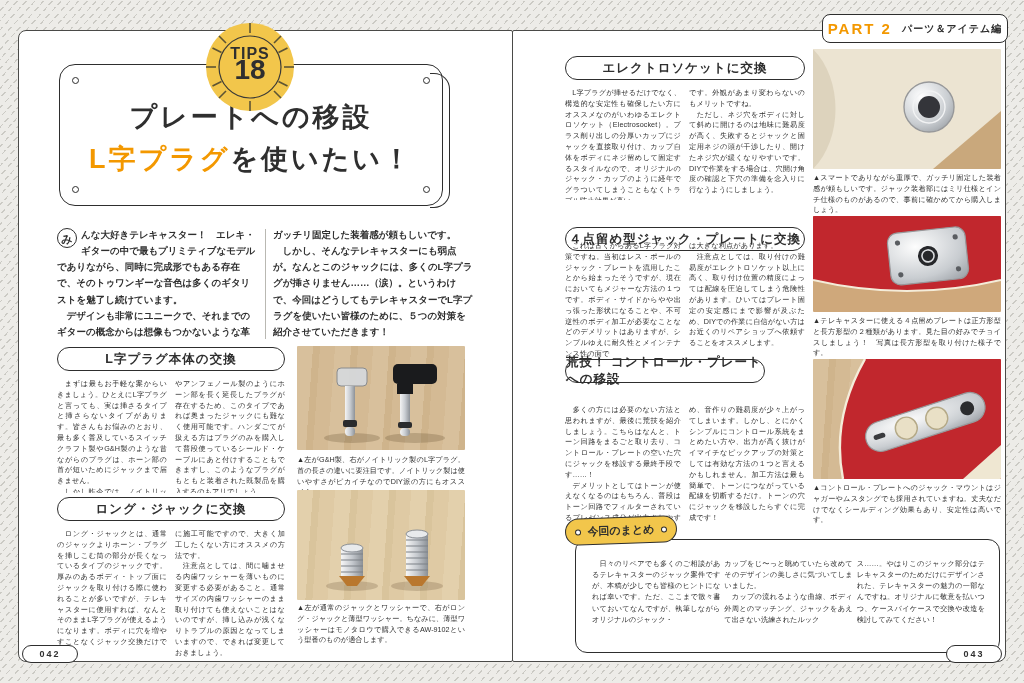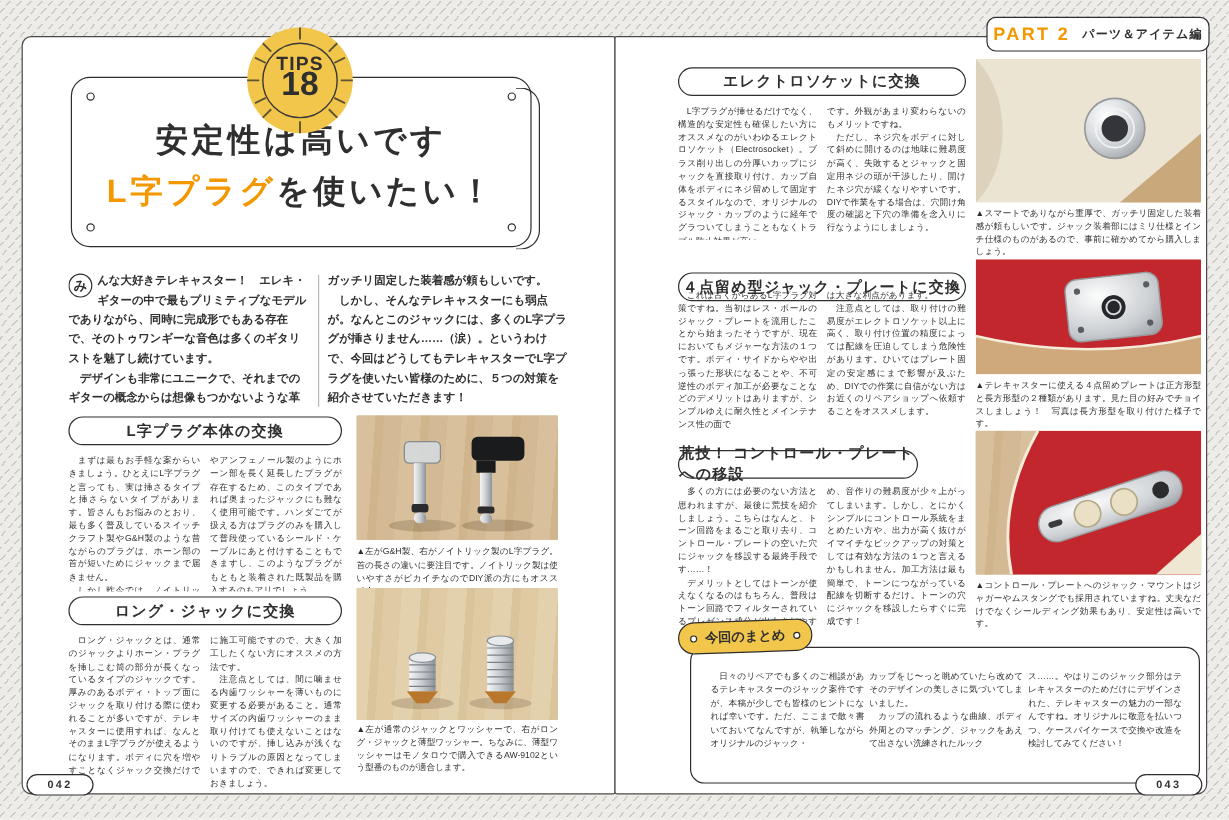--- a/index.html
+++ b/index.html
@@ -58,21 +58,21 @@
   #h-l1{ left:38px; top:316px; width:228px;border-radius:12px; }
   #t-l1{ left:38px; top:348px; width:228px; height:114px; }
   #h-l2{ left:38px; top:466px; width:228px; }
   #t-l2{ left:38px; top:498px; width:228px; height:128px; }
   #t-l1 .colbody, #t-l2 .colbody{ width:110px; }
 
   #h-r1{ left:52px; top:25px;  width:240px; }
   #t-r1{ left:52px; top:57px;  width:240px; height:112px; }
   #h-r2{ left:52px; top:196px; width:240px; }
   #t-r2{ left:52px; top:210px; width:240px; height:120px; }
-  #h-r3{ left:52px; top:344px; width:200px; }
+  #h-r3{ left:52px; top:328px; width:200px; }
   #t-r3{ left:52px; top:374px; width:240px; height:118px; }
   #t-r1 .colbody,#t-r2 .colbody,#t-r3 .colbody{ width:116px; }
 
   .caption{ font-size:7.2px; line-height:1.5; text-align:justify; overflow:hidden; }
 
   
   .photo{ overflow:hidden; border-radius:1px; }
   .wood{ background:repeating-linear-gradient(94deg,#d8c09c 0 16px,#cfb48c 16px 23px,#d4ba94 23px 38px); }
   .wood-light{ background:repeating-linear-gradient(94deg,#e3d0ac 0 16px,#d9c49c 16px 23px,#dfcaa4 23px 38px); }
   #ph-l1{ left:278px; top:315px; width:168px; height:104px; }
@@ -130,21 +130,21 @@
       <div class="txt tips-label">TIPS</div>
       <div class="txt tips-number">18</div>
     </div>
 
     <div class="abs title-box">
       <div class="title-echo"></div>
       <span class="screw s-tl"></span>
       <span class="screw s-tr"></span>
       <span class="screw s-bl"></span>
       <span class="screw s-br"></span>
-      <div class="title-l1">安定性は高いです</div>
+      <div class="title-l1">プレートへの移設</div>
       <div class="title-l2"><span class="accent">L字プラグ</span><span>を使いたい！</span></div>
     </div>
 
     <div class="abs intro">
       <div class="intro-col"><span class="dropcap">み</span><span class="jtext">んな大好きテレキャスター！　エレキ・ギターの中で最もプリミティブなモデルでありながら、同時に完成形でもある存在で、そのトゥワンギーな音色は多くのギタリストを魅了し続けています。
 　デザインも非常にユニークで、それまでのギターの概念からは想像もつかないような革新的</span></div>
       <div class="intro-divider"></div>
       <div class="intro-col"><span class="jtext">ガッチリ固定した装着感が頼もしいです。
 　しかし、そんなテレキャスターにも弱点が。なんとこのジャックには、多くのL字プラグが挿さりません……（涙）。というわけで、今回はどうしてもテレキャスターでL字プラグを使いたい皆様のために、５つの対策を紹介させていただきます！</span></div>
     </div>

